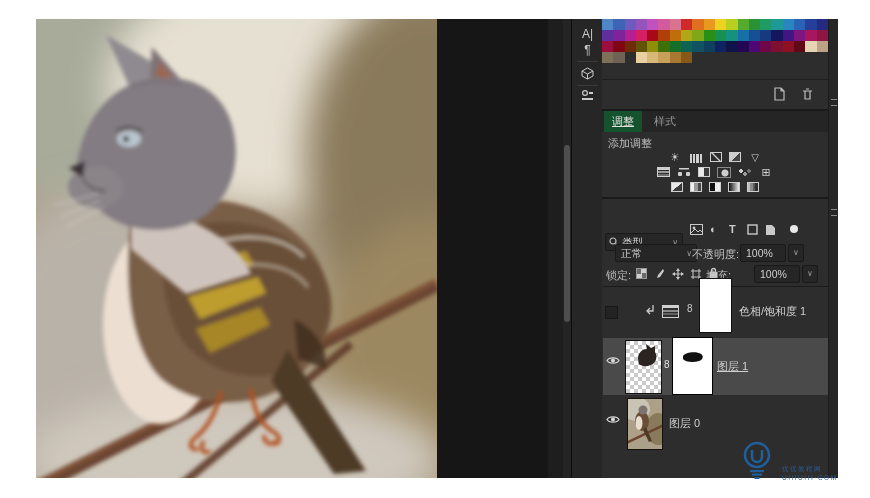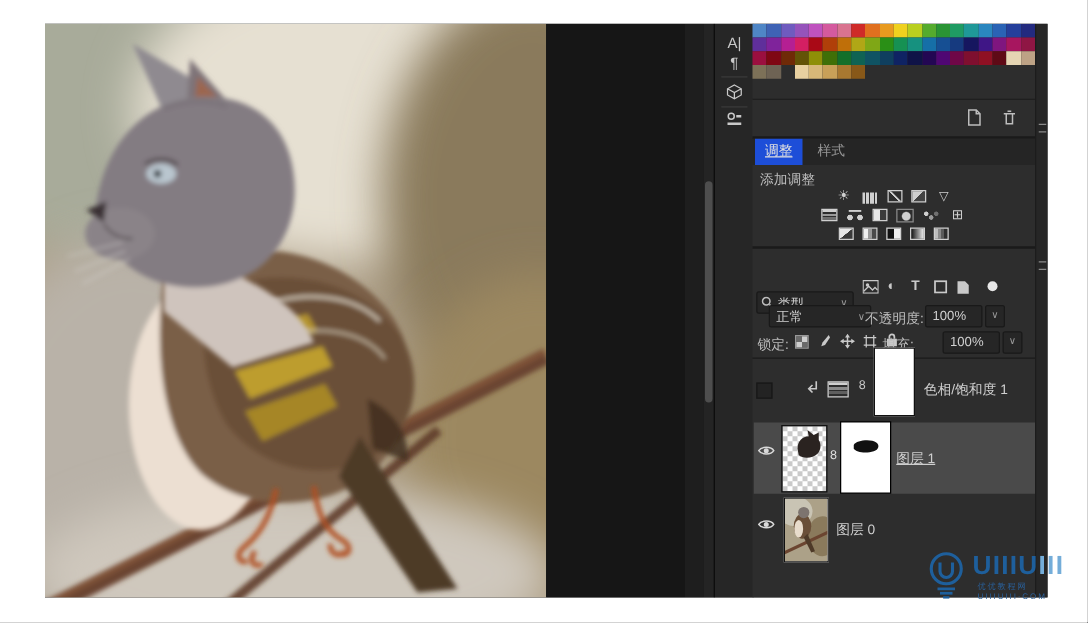--- a/index.html
+++ b/index.html
@@ -28,21 +28,21 @@
 
   
   .swgrid{position:absolute;left:0;top:0;width:226px;}
   .swrow{display:flex;height:11px;}
   .sw{width:11.3px;height:11px;}
   .swfooter{position:absolute;left:0;top:60px;width:226px;height:30px;background:#2d2d2d;border-top:1px solid #1f1f1f;}
 
   
   .tabsbar{position:absolute;left:0;width:226px;height:21px;background:#252525;}
   .tab{position:absolute;top:0;height:21px;line-height:21px;padding:0 8px;font-size:11px;color:#969696;}
-  .tab.active{background:#1d4ed8;color:#e0e0e0;text-decoration:underline;}
+  .tab.active{background:#14532d;color:#e0e0e0;text-decoration:underline;}
   .lbl{font-size:11px;color:#bdbdbd;}
   .adjrow{position:absolute;left:0;width:226px;display:flex;justify-content:center;gap:7px;}
   .adj{width:14px;height:11px;display:inline-block;color:#cfcfcf;font-size:10px;line-height:11px;text-align:center;}
   .ic-brightness-contrast{font-size:11px;}
   .ic-levels{background:linear-gradient(90deg,#cfcfcf 0 2px,transparent 2px 3px,#cfcfcf 3px 5px,transparent 5px 6px,#cfcfcf 6px 9px,transparent 9px 10px,#cfcfcf 10px 12px,transparent 12px);background-size:12px 9px;background-position:1px 2px;background-repeat:no-repeat;}
   .ic-curves{border:1px solid #cfcfcf;width:10px;height:8px;background:linear-gradient(45deg,transparent 44%,#cfcfcf 45% 55%,transparent 56%);}
   .ic-exposure{border:1px solid #cfcfcf;width:10px;height:8px;background:linear-gradient(135deg,#cfcfcf 50%,#444 50%);}
   .ic-hue-saturation{background:linear-gradient(#cfcfcf 0 2px,transparent 2px 3px,#9a9a9a 3px 5px,transparent 5px 6px,#6f6f6f 6px 8px,transparent 8px);border:1px solid #cfcfcf;width:11px;height:8px;}
   .ic-color-balance{background:radial-gradient(circle 2px at 3px 7px,#cfcfcf 2px,transparent 2.5px),radial-gradient(circle 2px at 11px 7px,#cfcfcf 2px,transparent 2.5px),linear-gradient(#cfcfcf 0 0) 50% 1px/10px 1.5px no-repeat;}
   .ic-black-white{border:1px solid #cfcfcf;width:10px;height:8px;background:linear-gradient(90deg,#e8e8e8 50%,#3a3a3a 50%);}
@@ -423,18 +423,15 @@
   </div>
 
   <div class="abs wm">
     <svg width="32" height="38" viewBox="0 0 32 38">
       <circle cx="15" cy="14" r="12" fill="none" stroke="#1e5f9c" stroke-width="2.5"></circle>
       <path d="M10,9 v7 a5,5 0 0 0 10,0 v-7" fill="none" stroke="#1e5f9c" stroke-width="2.5"></path>
       <rect x="8" y="29" width="14" height="2.2" fill="#1e5f9c"></rect>
       <rect x="10" y="32.5" width="10" height="2.2" fill="#1e5f9c"></rect>
       <rect x="12.5" y="36" width="5" height="2" fill="#1e5f9c"></rect>
     </svg>
-    <div class="wm-text">
-      <span style="color:#1e5f9c">UIIIU</span><span style="color:#74add9">III</span>
-    </div>
     <div class="wm-tag">优优教程网 UIIIUIII·COM</div>
   </div>
 </div>
 
 </body></html>

